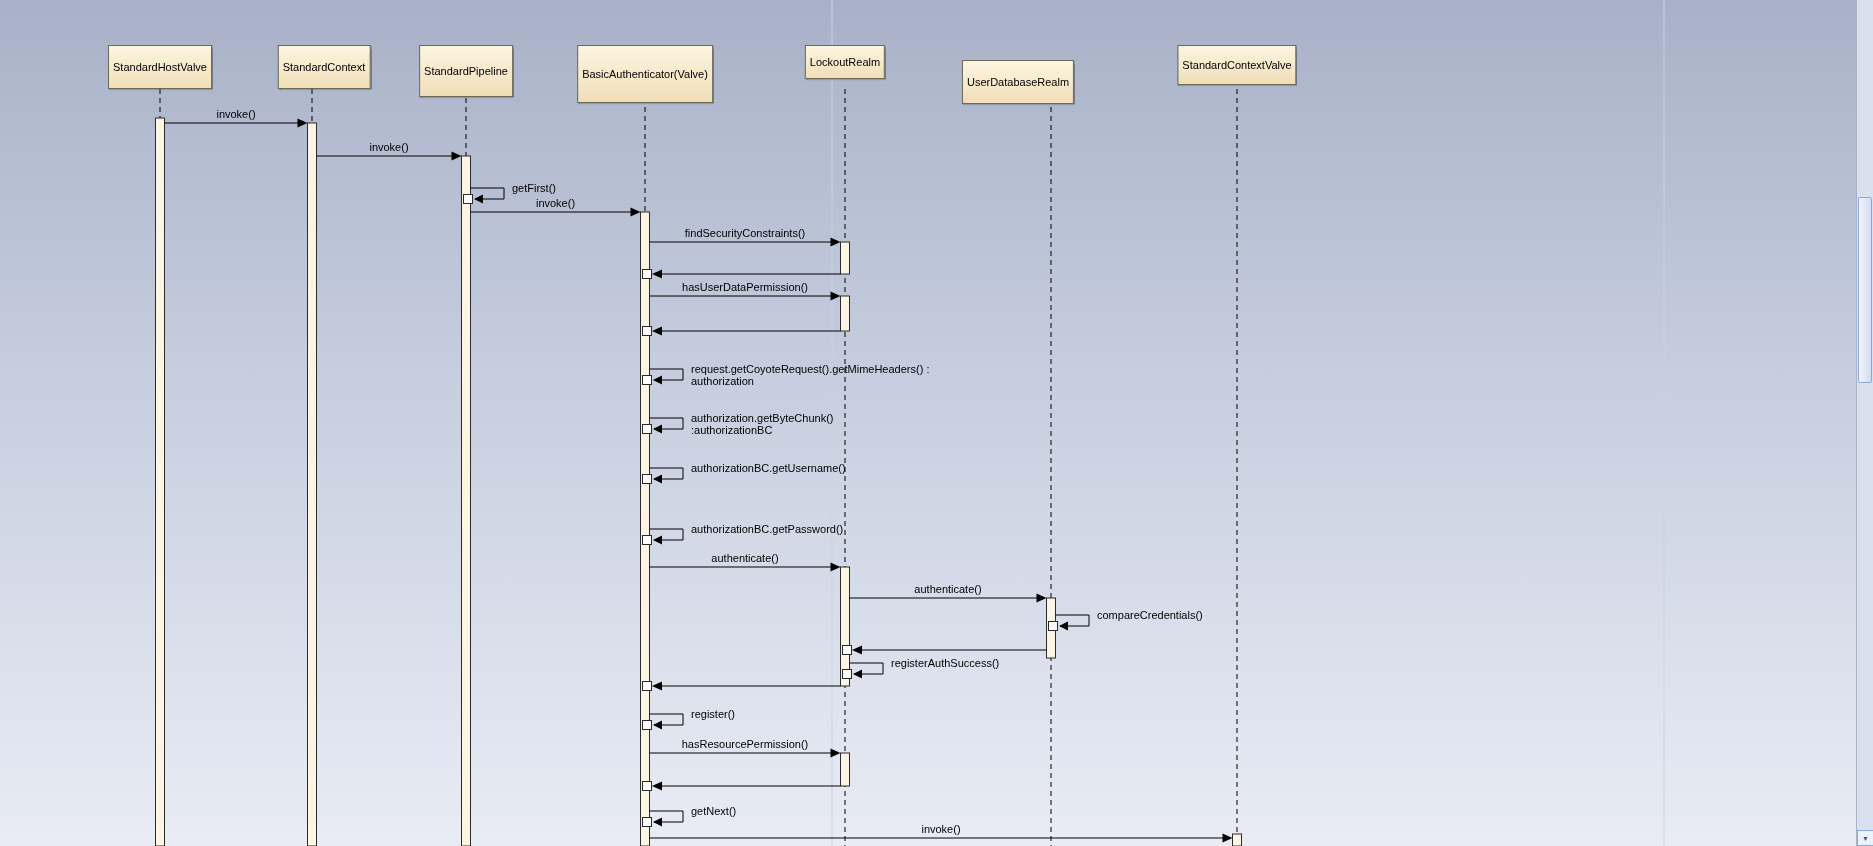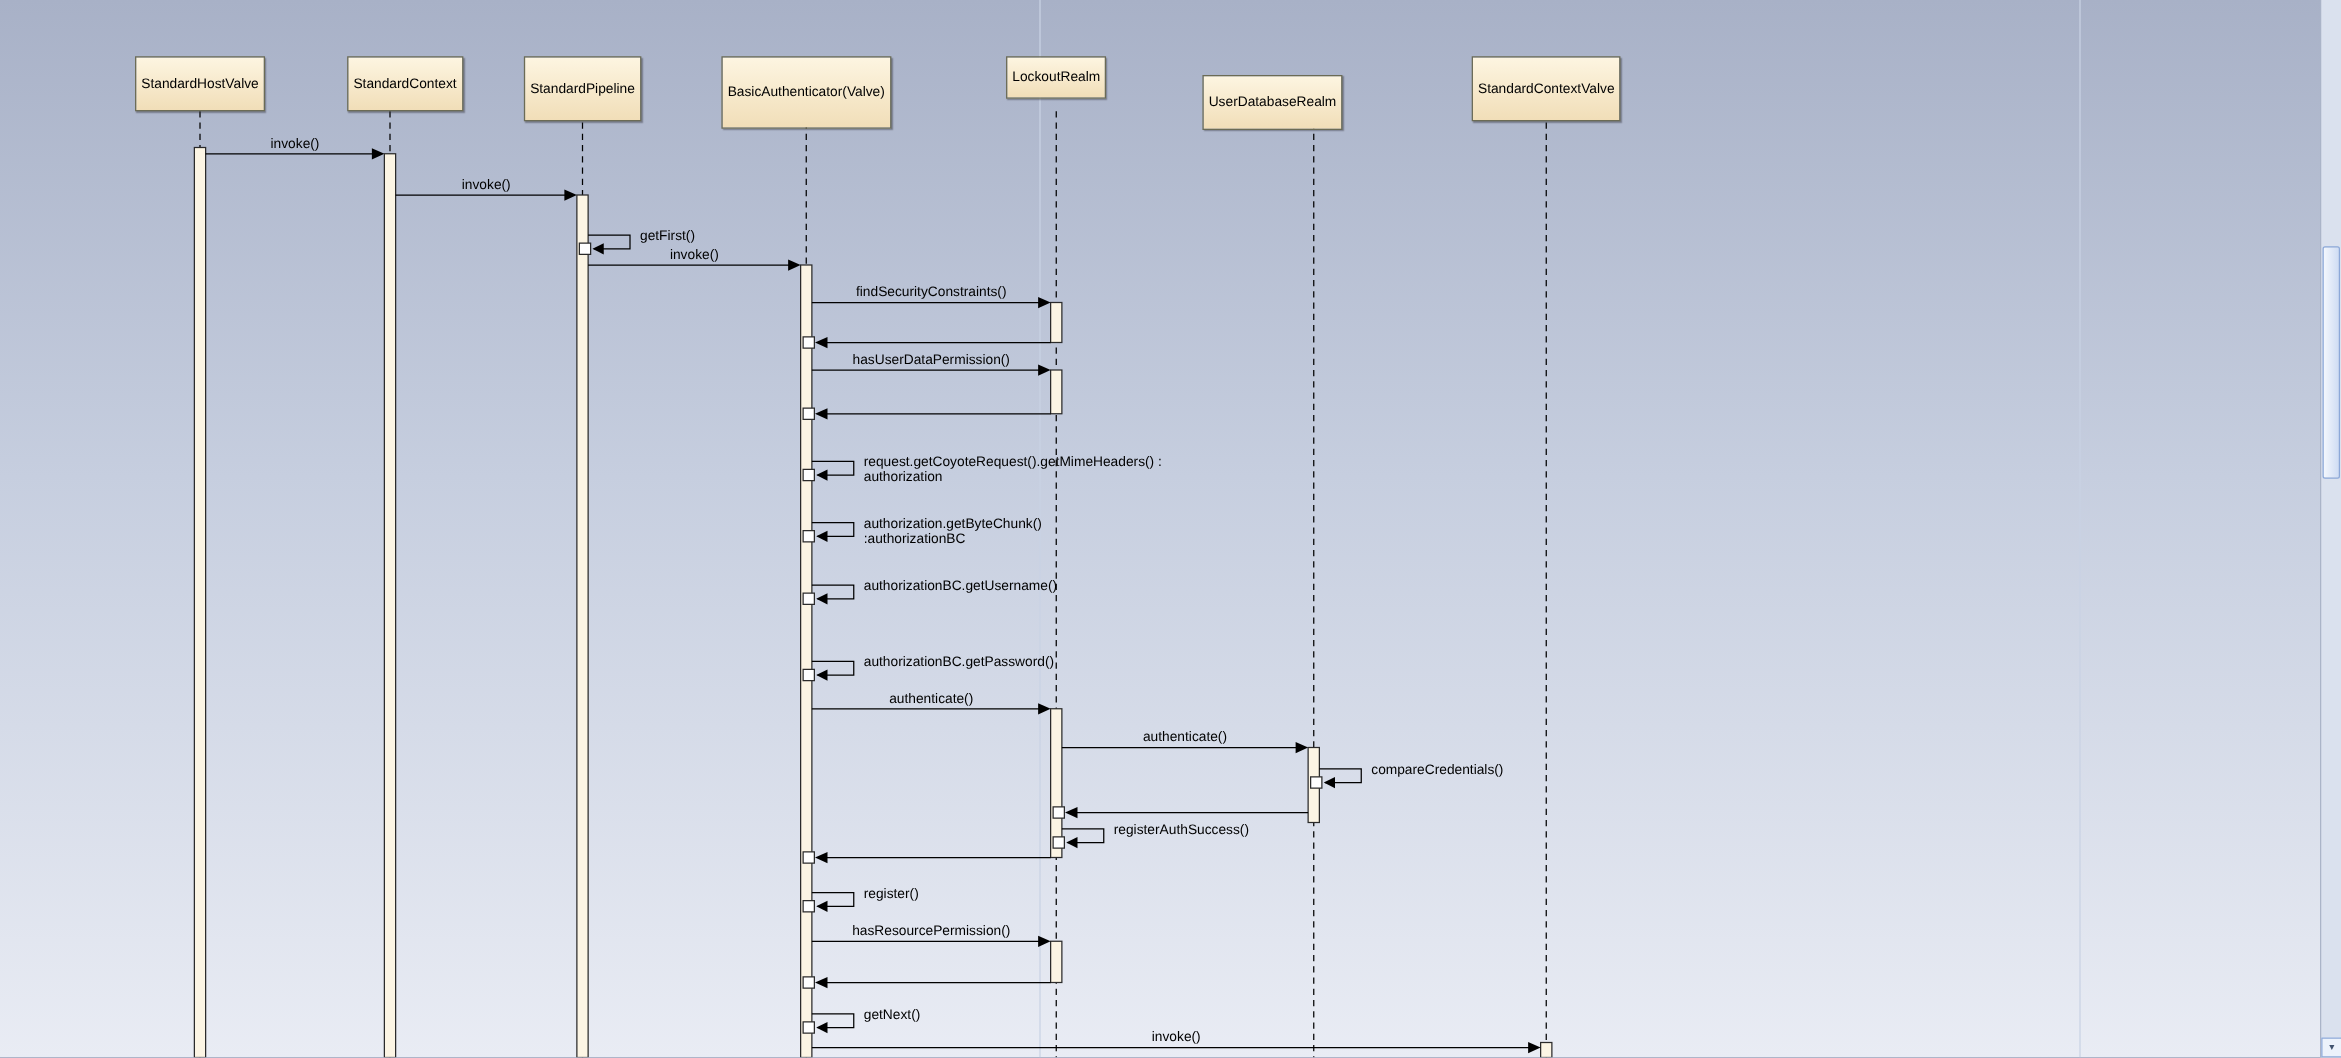--- a/index.html
+++ b/index.html
@@ -132,21 +132,21 @@
       </div>
       <div class="head-box" style="left: 645px; top: 45px; height: 58px; background: linear-gradient(rgb(253, 245, 225), rgb(241, 222, 184)); border: 1px solid rgb(107, 107, 85);">
         <span>BasicAuthenticator(Valve)</span>
       </div>
       <div class="head-box" style="left: 845px; top: 45px; height: 32px; background: linear-gradient(rgb(253, 245, 225), rgb(241, 222, 184)); border: 1px solid rgb(107, 107, 85);">
         <span>LockoutRealm</span>
       </div>
       <div class="head-box" style="left: 1018px; top: 45px; height: 44px; background: linear-gradient(rgb(253, 245, 225), rgb(241, 222, 184)); border: 1px solid rgb(107, 107, 85); margin-top: 15px;">
         <span>UserDatabaseRealm</span>
       </div>
-      <div class="head-box" style="left: 1237px; top: 45px; height: 52px; background: linear-gradient(rgb(253, 245, 225), rgb(241, 222, 184)); border: 1px solid rgb(107, 107, 85);">
+      <div class="head-box" style="left: 1237px; top: 45px; height: 40px; background: linear-gradient(rgb(253, 245, 225), rgb(241, 222, 184)); border: 1px solid rgb(107, 107, 85);">
         <span>StandardContextValve</span>
       </div>
     </div>
   <div id="scrollbar" style="width: 17px; background: rgb(218, 225, 238);">
     <div id="scroll-thumb" style="top: 197px; height: 186px; width: 14px; background: linear-gradient(90deg, rgb(243, 247, 253), rgb(207, 220, 243)); border: 1px solid rgb(140, 168, 216);"></div>
     <div id="scroll-down" style="width: 17px; height: 16px; background: rgb(236, 242, 251); border: 1px solid rgb(140, 168, 216);">
       <span>▼</span>
     </div>
   </div>
 </div>

